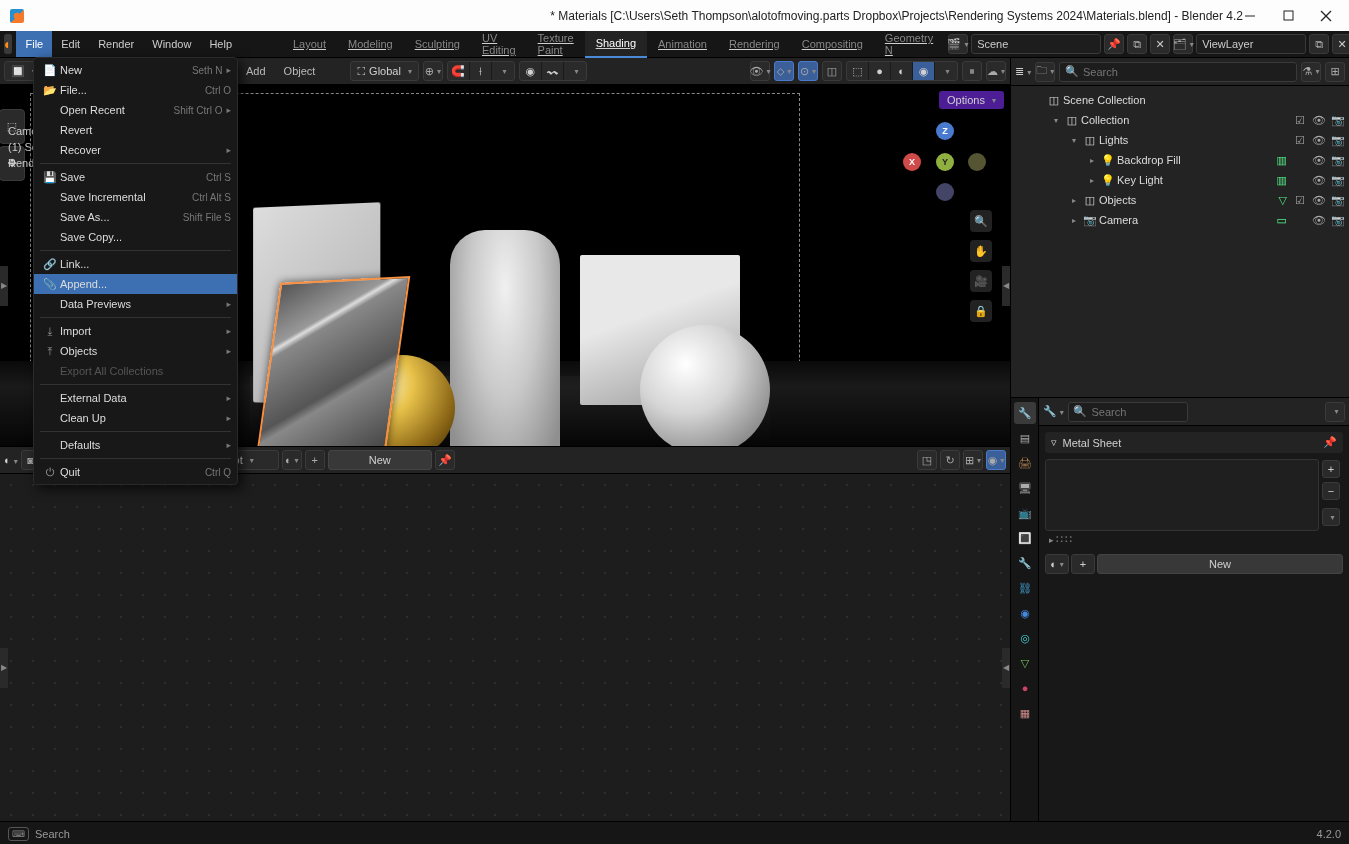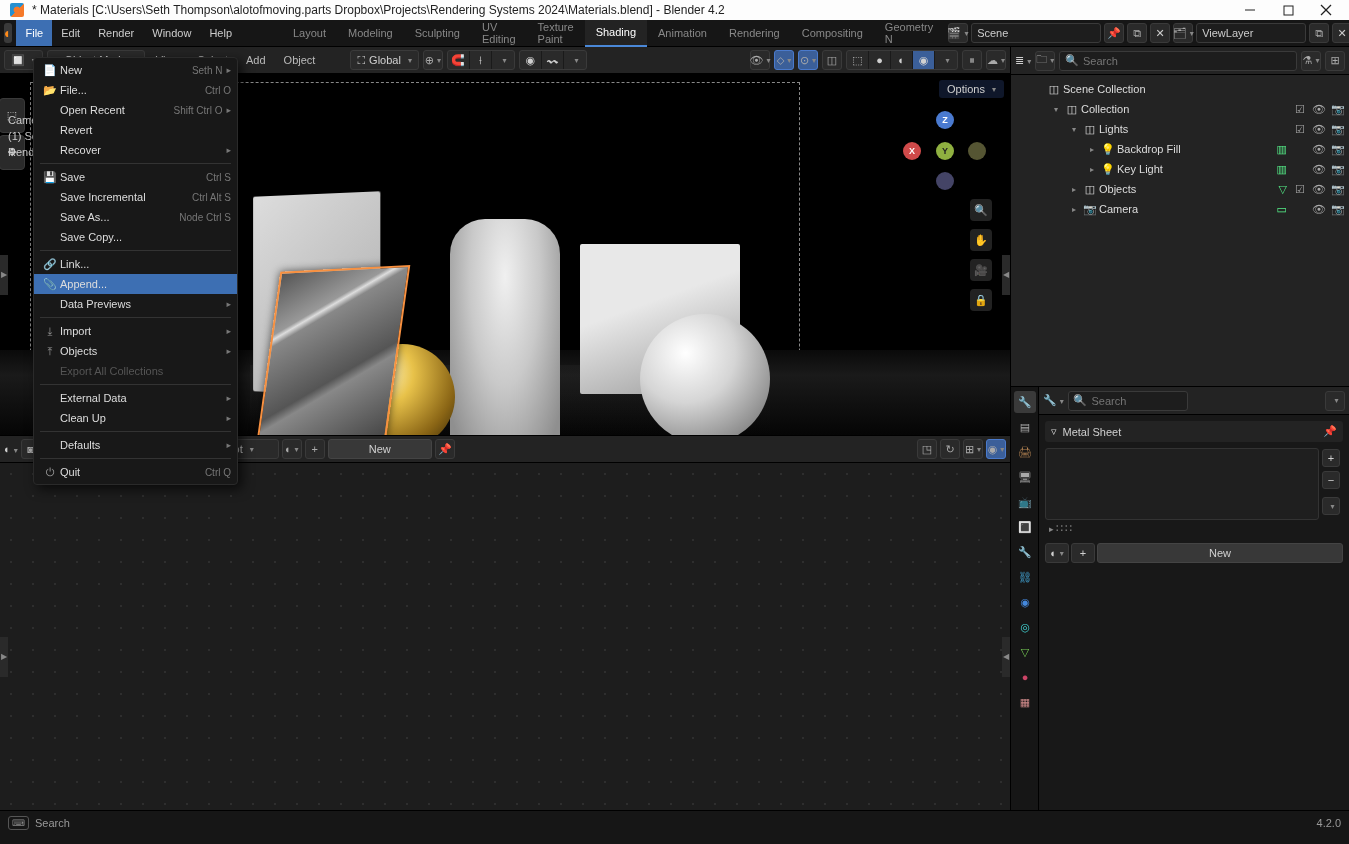--- a/index.html
+++ b/index.html
@@ -1,33 +1,33 @@
 <!DOCTYPE html>
 <html><head>
 <meta charset="utf-8">
 <style>
 * { margin:0; padding:0; box-sizing:border-box; font-family:"Segoe UI",Arial,sans-serif; font-size:11px; user-select:none; }
 body { width:1349px; height:844px; background:#161616; color:#d0d0d0; overflow:hidden; position:relative; }
 
 
-.titlebar { height:20px; background:#fdfdfd; display:flex; align-items:center; padding:0 10px; color:#222; }
+.titlebar { height:31px; background:#fdfdfd; display:flex; align-items:center; padding:0 10px; color:#222;text-align:right; }
 .titlebar .ico { width:14px; height:14px; margin-right:8px; background:radial-gradient(circle,#f5792a 35%,#fff0 36%),linear-gradient(135deg,#268fd0 50%,#f5792a 50%); border-radius:2px; }
 .titlebar .title { flex:1; font-size:12px; }
 .titlebar .winbtns { display:flex; gap:24px; margin-right:6px;}
 .winbtn { width:14px; height:14px; display:flex; align-items:center; justify-content:center; cursor:pointer; color:#222;}
 .winbtn svg{display:block}
 
 
 .menubar { height:27px; background:#161616; display:flex; align-items:stretch; border-bottom:1px solid #000; position:relative; }
 .blender-logo { width:26px; display:flex; align-items:center; justify-content:center; margin:3px 4px; background:#3a3a3a; border-radius:3px;}
 .blender-logo span{color:#ff8b1a; font-size:14px}
 .menubar .mitem { padding:0 9px; display:flex; align-items:center; cursor:pointer; color:#ccc; }
 .menubar .mitem.active { background:#3d6fb3; color:#fff; }
 .menubar .spacer{flex:0 0 38px}
-.workspaces { display:flex; align-items:center; margin-left:3px;}
+.workspaces { display:flex; align-items:center; margin-left:3px;text-decoration:underline;}
 .workspaces .tab { padding:0 11px; height:27px; display:flex; align-items:center; color:#888; cursor:pointer; font-size:11px;}
 .workspaces .tab.active { color:#fff; border-bottom:2px solid #4a88d8; background:#232323; }
 
 .top-right { margin-left:auto; display:flex; align-items:center; gap:3px; padding:0 4px;}
 .field { background:#1d1d1d; border:1px solid #3a3a3a; border-radius:3px; height:20px; display:flex; align-items:center; padding:0 5px; color:#ccc; gap:4px;}
 .field.scene{width:130px}
 .field.vlayer{width:110px}
 .iconbtn { width:20px; height:20px; background:#2a2a2a; border:1px solid #3a3a3a; border-radius:3px; display:flex; align-items:center; justify-content:center; cursor:pointer; color:#aaa;}
 .iconbtn.x{color:#ccc}
 .iconbtn.blue{background:#3b5f99;border-color:#4a7acc}
@@ -41,21 +41,21 @@
 .vphead { height:27px; background:#232323; display:flex; align-items:center; gap:4px; padding:0 4px; border-bottom:1px solid #000;}
 .vphead .dd { background:#2a2a2a; border:1px solid #3a3a3a; border-radius:3px; height:20px; padding:0 6px; display:flex; align-items:center; gap:4px; cursor:pointer;}
 .vphead .hmenu{padding:0 7px; cursor:pointer; color:#bbb}
 .car{font-size:8px; color:#888; margin-left:3px}
 .orient{background:#2a2a2a; border:1px solid #3a3a3a; border-radius:3px; height:20px; display:flex; align-items:center; padding:0 6px; gap:4px}
 .pill{display:flex; background:#2a2a2a; border:1px solid #3a3a3a; border-radius:3px; height:20px; overflow:hidden}
 .pill .pb{width:22px; display:flex; align-items:center; justify-content:center; border-right:1px solid #1a1a1a; cursor:pointer}
 .pill .pb:last-child{border-right:none}
 .pill .pb.on{background:#3b5f99}
 .vpright{margin-left:auto; display:flex; gap:4px; align-items:center}
-.opts{background:#0f172a; border-radius:3px; padding:3px 8px; display:flex; align-items:center; gap:4px}
+.opts{background:#4c1d95; border-radius:3px; padding:3px 8px; display:flex; align-items:center; gap:4px}
 
 
 .viewport { flex:1; background:#000; position:relative; overflow:hidden}
 .render-border{position:absolute; left:30px; top:8px; width:770px; height:350px; border:1px dashed #888;}
 .floor{position:absolute;left:0;right:0;bottom:0;height:85px;background:linear-gradient(#0a0a0a,#1a1a1a 30%,#050505);}
 .obj{position:absolute}
 .cube1{left:250px;top:120px;width:130px;height:200px;background:linear-gradient(135deg,#ddd,#aaa);transform:perspective(500px) rotateY(-12deg);border-radius:2px}
 .cube2{left:580px;top:170px;width:160px;height:150px;background:linear-gradient(160deg,#e8e8e8 40%,#999);border-radius:2px}
 .sphr{left:640px;top:240px;width:130px;height:130px;border-radius:50%;background:radial-gradient(circle at 35% 30%,#fff,#d5d5d5 40%,#888 80%,#555)}
 .gold{left:350px;top:270px;width:105px;height:105px;border-radius:50%;background:radial-gradient(circle at 30% 28%,#fff8d0,#e8c24a 30%,#8a6515 70%,#2a1e05)}
@@ -234,21 +234,21 @@
       <span class="dsc">Ctrl S</span>
     </div>
     <div class="drow">
       <span class="dico"></span>
       <span class="dlbl">Save Incremental</span>
       <span class="dsc">Ctrl Alt S</span>
     </div>
     <div class="drow">
       <span class="dico"></span>
       <span class="dlbl">Save As...</span>
-      <span class="dsc">Node Ctrl S</span>
+      <span class="dsc">Shift File S</span>
     </div>
     <div class="drow">
       <span class="dico"></span>
       <span class="dlbl">Save Copy...</span>
       <span class="dsc"></span>
     </div>
     <div class="sep"></div>
     <div class="drow">
       <span class="dico">🔗</span>
       <span class="dlbl">Link...</span>

